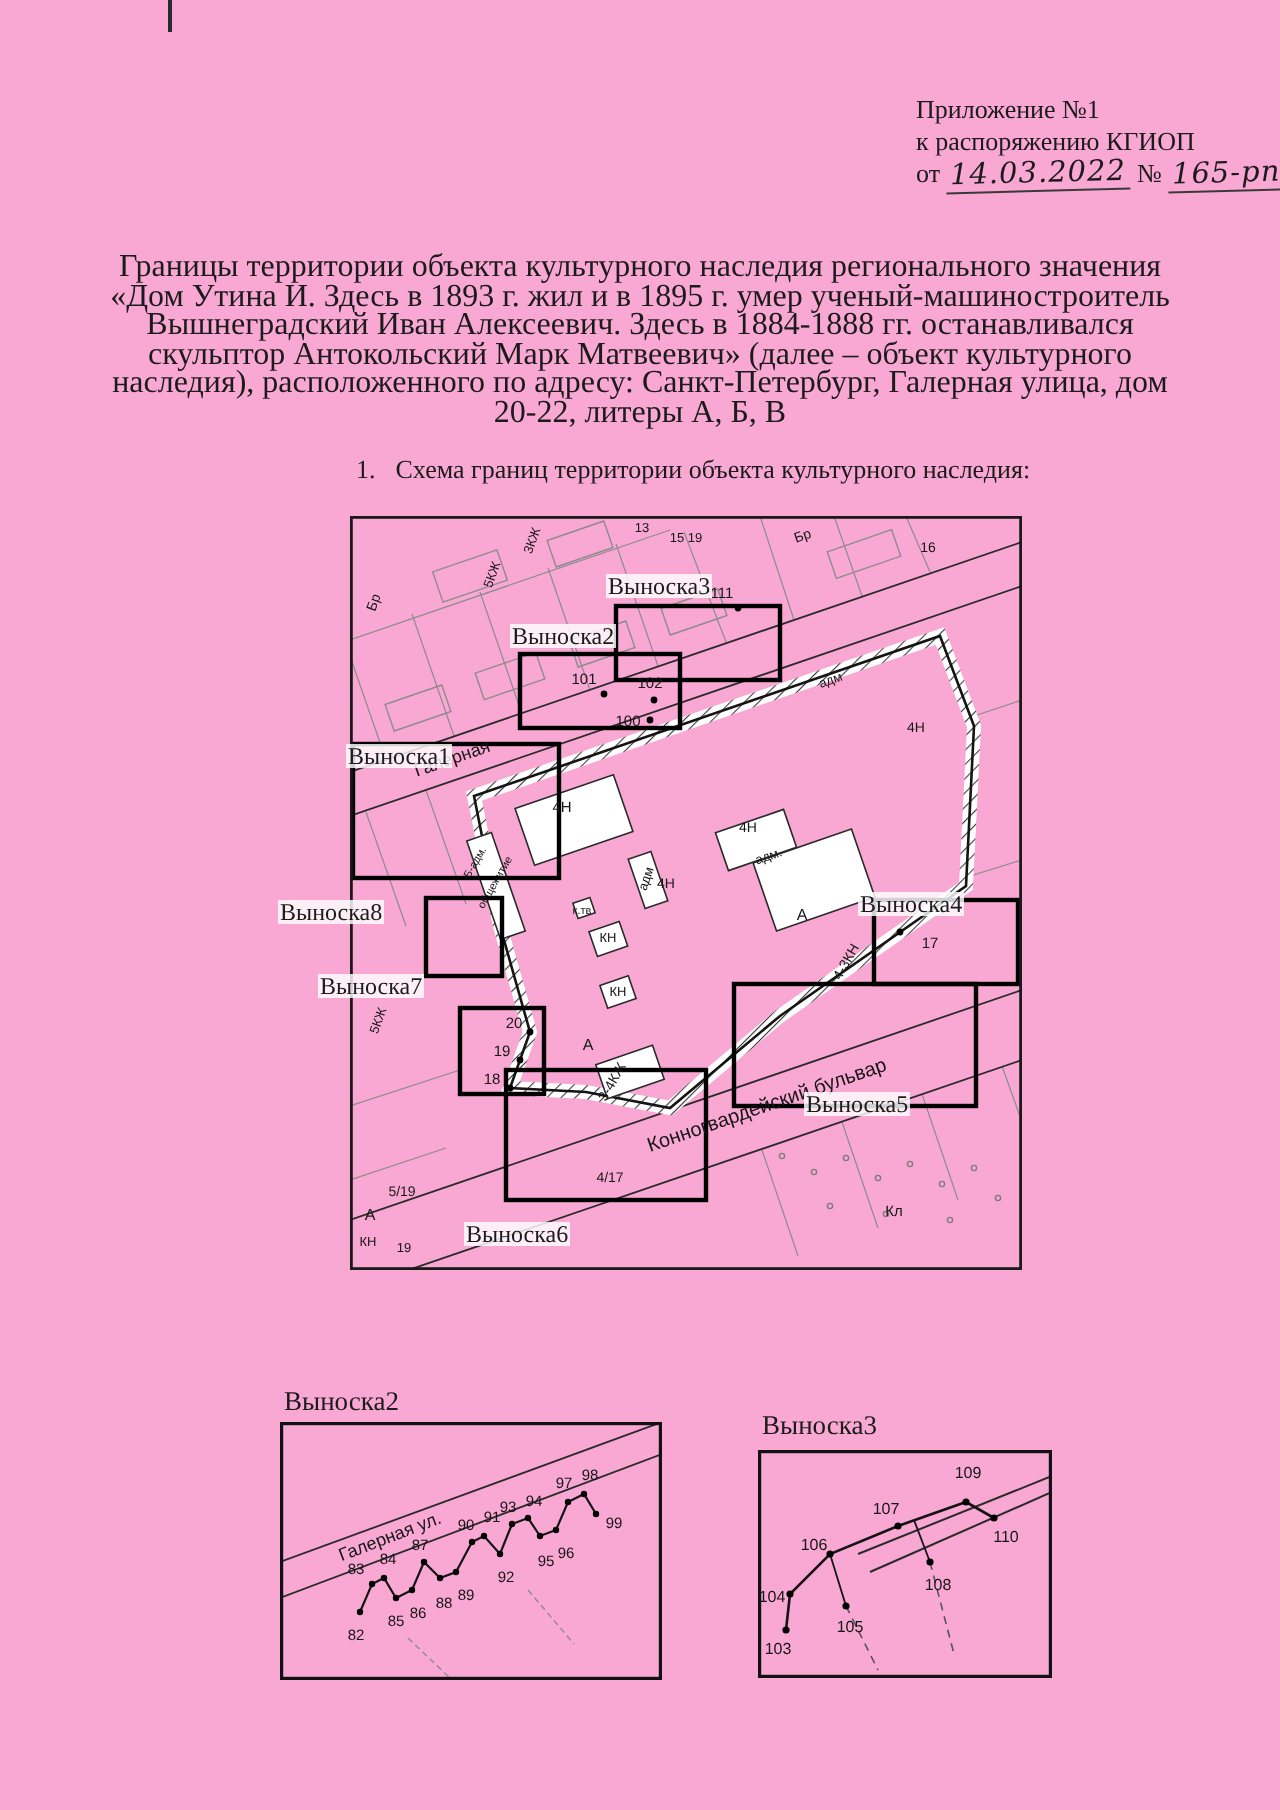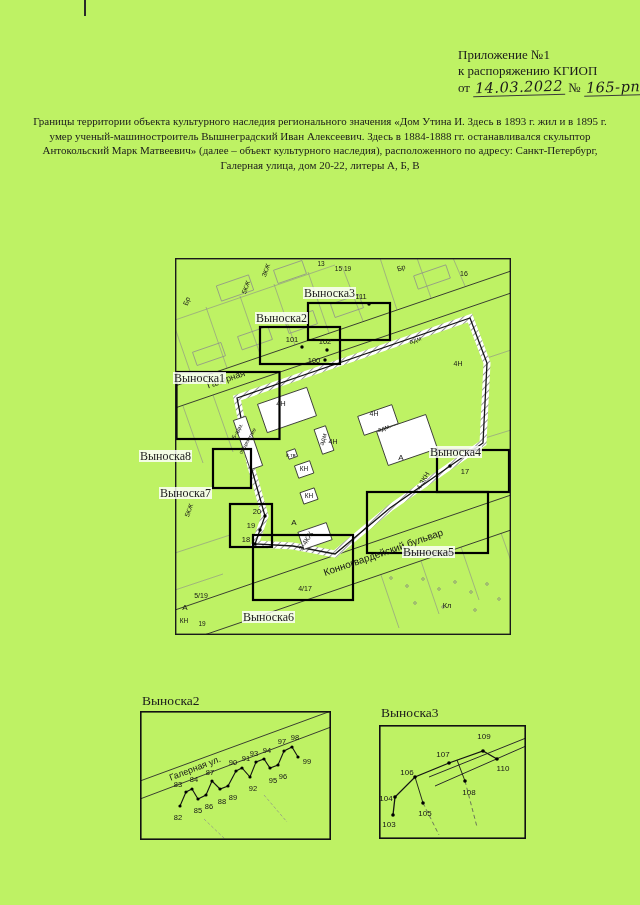--- a/index.html
+++ b/index.html
@@ -1,31 +1,31 @@
 <!DOCTYPE html>
 <html><head>
 <meta charset="utf-8">
 <style>
   html,body{margin:0;padding:0;background:#777;}
   .page{
     position:relative;width:640px;height:905px;margin:0 auto;
-    background:#bef264;color:#1b1b1b;overflow:hidden;
+    background:#f9a8d4;color:#1b1b1b;overflow:hidden;
     font-family:"Liberation Serif",serif;
   }
   .scan-artifact{position:absolute;left:84px;top:0;width:1.5px;height:16px;background:#2a2a2a;}
   .header{position:absolute;left:458px;top:47px;font-size:13px;line-height:16px;white-space:nowrap;}
   .date-line span{vertical-align:baseline;}
   .hand{
     display:inline-block;font-family:"DejaVu Serif",serif;font-style:italic;
     font-size:14.5px;border-bottom:1px solid #3a3a3a;padding:0 2px;
     transform:rotate(-1.5deg);letter-spacing:0.5px;
   }
   .doc-title{
-    position:absolute;left:28px;right:28px;top:110px;margin:4px;
-    text-align:center;font-size:11px;line-height:14.6px;
+    position:absolute;left:28px;right:28px;top:110px;margin:17px;
+    text-align:center;font-size:16px;line-height:14.6px;
   }
   .section-heading{position:absolute;left:178px;top:227px;margin:0;font-size:13px;}
   .section-heading .num{margin-right:10px;}
   .map-wrap{position:absolute;left:175px;top:258px;width:336px;height:377px;}
   .map-wrap > svg{display:block;}
   .callout{
     position:absolute;font-size:12px;line-height:12px;
     background:rgba(255,255,255,0.82);padding:0 1px;white-space:nowrap;
   }
   .inset{position:absolute;}
@@ -46,20 +46,23 @@
     <div class="date-line">
       <span>от</span>
       <span class="hand">14.03.2022</span>
       <span>№</span>
       <span class="hand">165-рп</span>
     </div>
   </div>
 
   <p class="doc-title">Границы территории объекта культурного наследия регионального значения «Дом Утина И. Здесь в 1893 г. жил и в 1895 г. умер ученый-машиностроитель Вышнеградский Иван Алексеевич. Здесь в 1884-1888 гг. останавливался скульптор Антокольский Марк Матвеевич» (далее – объект культурного наследия), расположенного по адресу: Санкт-Петербург, Галерная улица, дом 20-22, литеры А, Б, В</p>
 
+  <p class="section-heading">
+    <span class="num">1.</span><span>Схема границ территории объекта культурного наследия:</span>
+  </p>
 
   <div class="map-wrap">
     <svg width="336" height="377" viewBox="0 0 336 377">
       <defs>
         <pattern id="hatch" width="5" height="5" patternUnits="userSpaceOnUse" patternTransform="rotate(45)">
           <rect width="5" height="5" fill="#ffffff"></rect>
           <line x1="0" y1="0" x2="0" y2="5" stroke="#3a3a3a" stroke-width="1.1"></line>
         </pattern>
       </defs>
 
@@ -200,21 +203,21 @@
       <text x="27" y="368" font-size="6.5" text-anchor="middle">19</text>
 
       <rect x="0.7" y="0.7" width="334.6" height="375.6" fill="none" stroke="#1a1a1a" stroke-width="1.4"></rect>
     </svg>
 
     <div class="callout" style="left:-2px;top:114px">Выноска1</div>
     <div class="callout" style="left:80px;top:54px">Выноска2</div>
     <div class="callout" style="left:128px;top:29px">Выноска3</div>
     <div class="callout" style="left:254px;top:188px">Выноска4</div>
     <div class="callout" style="left:227px;top:288px">Выноска5</div>
-    <div class="callout" style="left:67px;top:353px">Выноска6</div>
+    <div class="callout" style="left:57px;top:353px">Выноска6</div>
     <div class="callout" style="left:-16px;top:229px">Выноска7</div>
     <div class="callout" style="left:-36px;top:192px">Выноска8</div>
   </div>
 
   <div class="inset" style="left:140px;top:693px">
     <div class="inset-title">Выноска2</div>
     <svg width="191" height="129" viewBox="0 0 191 129">
       <g stroke="#2a2a2a" stroke-width="0.9">
         <line x1="0" y1="70" x2="191" y2="0"></line>
         <line x1="0" y1="88" x2="191" y2="16"></line>

